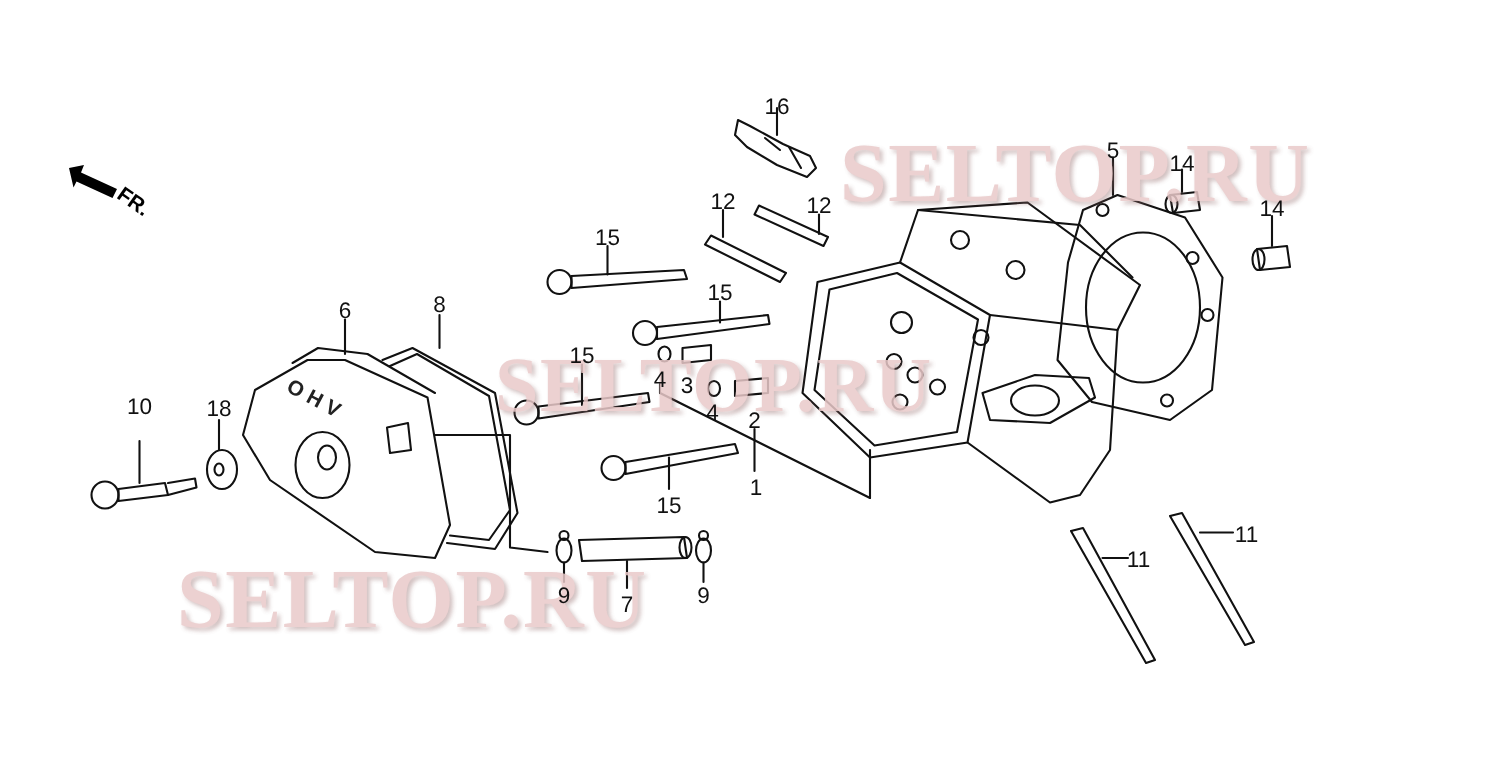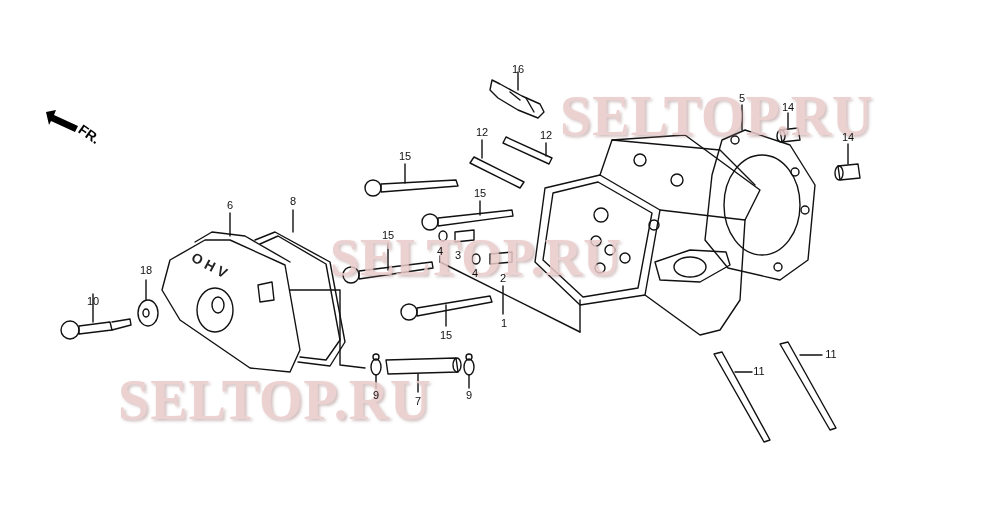--- a/index.html
+++ b/index.html
@@ -1,18 +1,18 @@
 <!DOCTYPE html>
 <html><head>
 <meta charset="utf-8">
 <style>
   html, body { margin:0; padding:0; background:#ffffff; }
   body { width:1000px; height:506px; position:relative; overflow:hidden; font-family:"Liberation Sans", sans-serif; }
   #stage { position:absolute; left:0; top:0; width:1000px; height:506px; }
-  .lbl { position:absolute; font-size:11px; color:#111; line-height:1; transform:translate(-50%,0); }
+  .lbl { position:absolute; font-size:15px; color:#111; line-height:1; transform:translate(-50%,0); }
   .wm { position:absolute; font-family:Liberation Serif, serif; font-weight:bold; color:#e9c9c9; opacity:0.85; letter-spacing:1px; text-shadow:2px 2px 3px rgba(150,110,110,0.5); white-space:nowrap; line-height:1; }
   .fr { position:absolute; left:44px; top:108px; }
   .fr-text { position:absolute; left:78px; top:126px; font-weight:bold; font-size:14px; transform:rotate(35deg); color:#000; }
 </style>
 </head>
 <body>
 
 <div id="stage">
 
   <svg width="1000" height="506" viewBox="0 0 1000 506" style="position:absolute;left:0;top:0">
@@ -177,19 +177,19 @@
   <div class="lbl" style="left:388px;top:230px">15</div>
   <div class="lbl" style="left:446px;top:330px">15</div>
   <div class="lbl" style="left:230px;top:200px">6</div>
   <div class="lbl" style="left:293px;top:196px">8</div>
   <div class="lbl" style="left:440px;top:246px">4</div>
   <div class="lbl" style="left:458px;top:250px">3</div>
   <div class="lbl" style="left:475px;top:268px">4</div>
   <div class="lbl" style="left:503px;top:273px">2</div>
   <div class="lbl" style="left:504px;top:318px">1</div>
   <div class="lbl" style="left:146px;top:265px">18</div>
-  <div class="lbl" style="left:93px;top:296px">10</div>
+  <div class="lbl" style="left:93px;top:264px">10</div>
   <div class="lbl" style="left:376px;top:390px">9</div>
   <div class="lbl" style="left:418px;top:396px">7</div>
   <div class="lbl" style="left:469px;top:390px">9</div>
   <div class="lbl" style="left:759px;top:366px">11</div>
   <div class="lbl" style="left:831px;top:349px">11</div>
 </div>
 
 </body></html>

